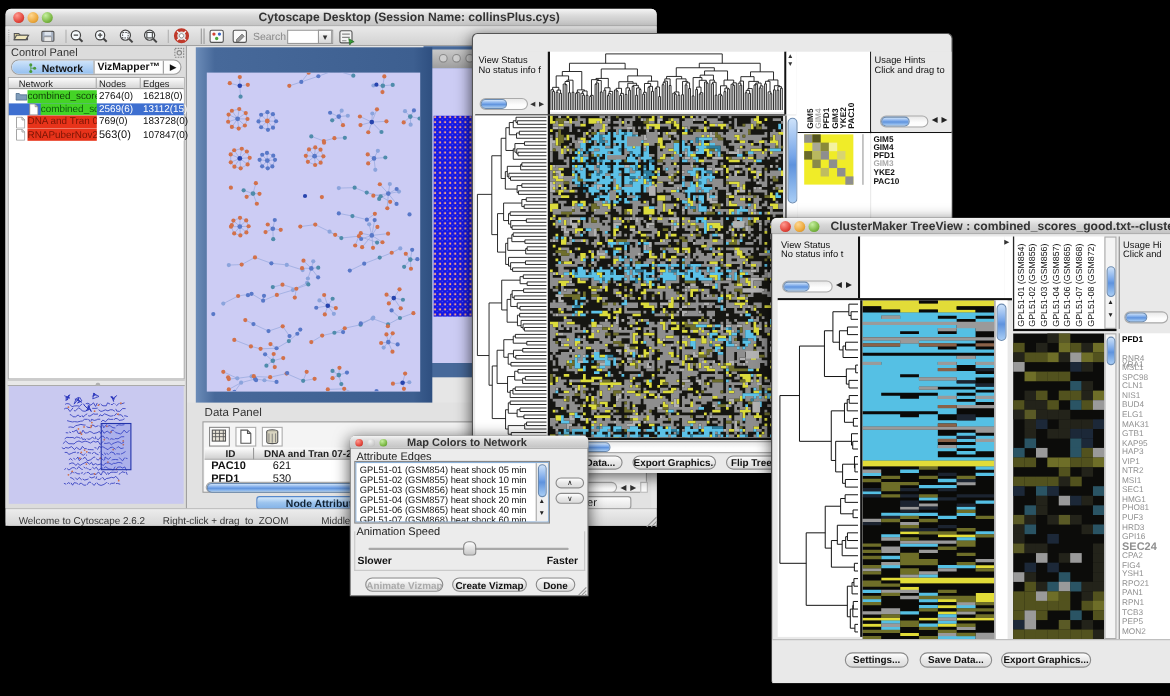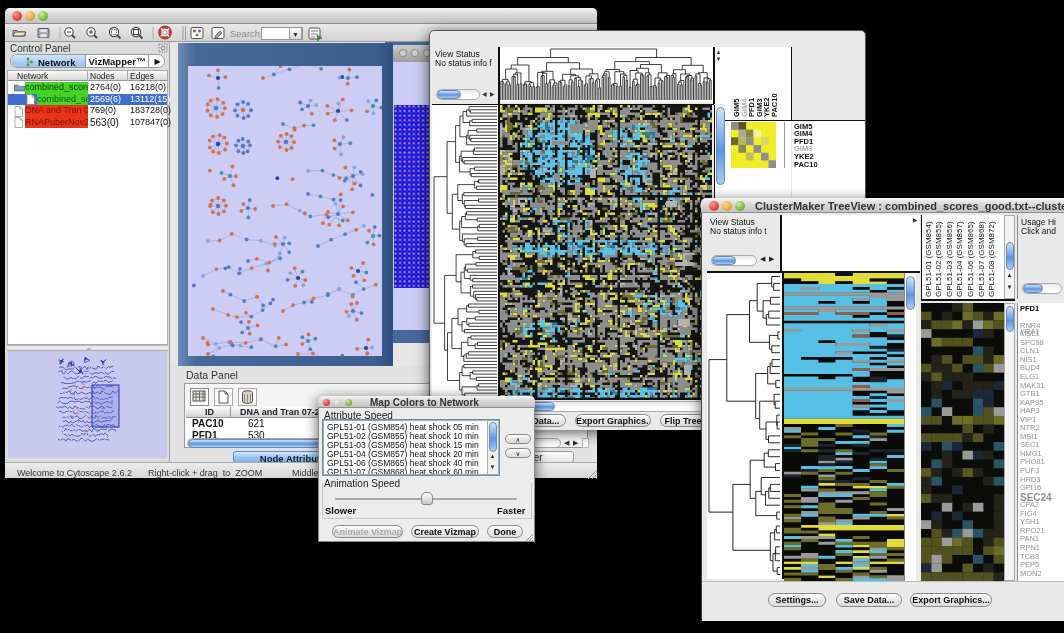--- a/index.html
+++ b/index.html
@@ -9,20 +9,21 @@
 .pill{background:linear-gradient(#fefefe,#e8e8e8 50%,#dcdcdc);border:1px solid #8a8a8a;border-radius:9px;text-align:center;color:#111;white-space:nowrap;overflow:hidden}
 .aqtrack{background:linear-gradient(#e8e8e8,#fdfdfd 60%);border:1px solid #aaa;border-radius:6px}
 .aqthumb{background:linear-gradient(#cde2fa,#76a5e8 45%,#5f93dd 55%,#a8cdf5);border:1px solid #6a8ab0;border-radius:5px}
 svg{display:block}
 </style></head><body>
 <div class="win" style="left:5px;top:8px;width:592px;height:470px;background:#e6e6e6;border-radius:5px 5px 0 0">
     <div class="tbar abs" style="left:0;top:0;width:592px;height:16px;border-radius:5px 5px 0 0">
       <div class="tl" style="left:7px;top:3px;width:10px;height:10px;background:radial-gradient(circle at 35% 30%,#ff9a90,#e2463c 60%,#b02318)"></div>
       <div class="tl" style="left:20px;top:3px;width:10px;height:10px;background:radial-gradient(circle at 35% 30%,#ffd790,#eca93e 60%,#c07d12)"></div>
       <div class="tl" style="left:33px;top:3px;width:10px;height:10px;background:radial-gradient(circle at 35% 30%,#c6f0a0,#7cb845 60%,#4e8a1e)"></div>
+      <div class="abs" style="left:230px;top:2px;font-size:11px;font-weight:bold;color:#333">Cytoscape Desktop (Session Name: collinsPlus.cys)</div>
     </div>
     <div class="abs" style="left:0;top:16px;width:592px;height:18px;background:linear-gradient(#e9e9e9,#d2d2d2);border-bottom:1px solid #9a9a9a">
       <svg class="abs" style="left:0;top:0" width="330" height="18" viewBox="0 0 330 18">
         <path d="M3 3v12" stroke="#aaa" stroke-width="1" stroke-dasharray="1 1"></path>
         <path d="M8 12V6.5h4l1.5 1.5H20V12z" fill="#d8cc98" stroke="#555" stroke-width="1"></path>
         <path d="M8 12l2-4h11l-2.5 4z" fill="#efe6bb" stroke="#555" stroke-width="1"></path>
         <rect x="33" y="4.5" width="11" height="9" rx="1" fill="#aab4c4" stroke="#555"></rect>
         <rect x="35.5" y="5" width="6" height="3" fill="#dde4ee"></rect>
         <rect x="35" y="9.5" width="7" height="4" fill="#e8e8e8" stroke="#777" stroke-width=".5"></rect>
         <path d="M55 3v12" stroke="#b0b0b0" stroke-width="1"></path>
@@ -555,20 +556,28 @@
       <svg width="67" height="73" viewBox="0 0 67 73">
         <text transform="translate(15.0,70) rotate(-90)" font-family="Liberation Sans" font-size="7.5" font-weight="bold" fill="#111">GIM5</text>
         <text transform="translate(22.5,70) rotate(-90)" font-family="Liberation Sans" font-size="7.5" font-weight="bold" fill="#aaa">GIM4</text>
         <text transform="translate(30.0,70) rotate(-90)" font-family="Liberation Sans" font-size="7.5" font-weight="bold" fill="#111">PFD1</text>
         <text transform="translate(37.5,70) rotate(-90)" font-family="Liberation Sans" font-size="7.5" font-weight="bold" fill="#111">GIM3</text>
         <text transform="translate(45.0,70) rotate(-90)" font-family="Liberation Sans" font-size="7.5" font-weight="bold" fill="#111">YKE2</text>
         <text transform="translate(52.5,70) rotate(-90)" font-family="Liberation Sans" font-size="7.5" font-weight="bold" fill="#111">PAC10</text>
       </svg>
     </div>
     <div class="abs" style="left:360.5px;top:16px;width:1.5px;height:73.5px;background:#111"></div>
+    <div class="abs" style="left:362px;top:16px;width:73px;height:72px;background:#e9e9e9">
+      <div class="abs" style="left:3px;top:2px;font-size:8.5px;color:#111">Usage Hints</div>
+      <div class="abs" style="left:3px;top:11px;font-size:8.5px;color:#111;white-space:nowrap">Click and drag to</div>
+      <div class="abs aqtrack" style="left:8px;top:58px;width:44px;height:11px"></div>
+      <div class="abs aqthumb" style="left:9px;top:59px;width:26px;height:9px"></div>
+      <span class="abs" style="left:55px;top:58px;font-size:7px;color:#222">◀</span>
+      <span class="abs" style="left:64px;top:58px;font-size:7px;color:#222">▶</span>
+    </div>
     <div class="abs" style="left:2px;top:72.5px;width:282px;height:1.5px;background:#111"></div>
     <div class="abs" style="left:293.5px;top:88.5px;width:141px;height:1.5px;background:#111"></div>
     <div class="abs" style="left:2px;top:74px;width:66px;height:293px;background:#fff">
       <svg width="65" height="293" viewBox="0 0 65 293">
         <path d="M65.0 211.8H43.2V215.0H65.0M65.0 224.5H32.5V227.7H65.0M65.0 100.3H33.5V103.5H65.0M65.0 132.2H45.7V135.4H65.0M65.0 237.3H45.5V240.5H65.0M65.0 230.9H38.9V234.1H65.0M65.0 278.7H46.7V281.9H65.0M65.0 199.0H36.5V202.2H65.0M65.0 173.6H40.7V176.8H65.0M65.0 259.6H31.8V262.7H65.0M65.0 157.6H44.0V160.8H65.0M65.0 87.6H31.8V90.8H65.0M65.0 23.9H44.8V27.1H65.0M65.0 288.2H32.8V291.4H65.0M65.0 113.1H45.2V116.2H65.0M65.0 43.0H42.4V46.2H65.0M65.0 164.0H35.4V167.2H65.0M65.0 144.9H43.7V148.1H65.0M65.0 246.8H36.4V250.0H65.0M65.0 192.7H44.7V195.9H65.0M65.0 119.4H47.2V122.6H65.0M65.0 151.3H47.2V154.5H65.0M65.0 218.2H36.9V221.3H65.0M65.0 33.4H38.9V36.6H65.0M65.0 106.7H34.5V109.9H65.0M65.0 272.3H44.3V275.5H65.0M36.4 248.4H34.3V253.2H65.0M65.0 170.4H38.2V175.2H40.7M65.0 4.8H38.3V8.0H65.0M65.0 138.5H34.0V141.7H65.0M42.4 44.6H41.3V49.4H65.0M65.0 81.2H44.5V84.4H65.0M65.0 94.0H46.5V97.1H65.0M65.0 55.7H32.1V58.9H65.0M65.0 179.9H40.4V183.1H65.0M46.7 280.3H45.0V285.0H65.0M65.0 1.6H37.1V6.4H38.3M37.1 4.8H34.6V11.1H65.0M65.0 68.5H39.3V71.7H65.0M65.0 14.3H40.1V17.5H65.0M65.0 74.8H46.4V78.0H65.0M40.1 15.9H37.6V20.7H65.0M65.0 52.5H30.6V57.3H32.1M65.0 30.3H37.8V35.0H38.9M47.2 121.0H45.9V125.8H65.0M45.5 238.9H43.1V243.6H65.0M43.2 213.4H34.8V219.8H36.9M65.0 62.1H42.4V65.3H65.0M45.7 133.8H32.2V140.1H34.0M65.0 189.5H43.5V194.3H44.7M46.5 95.5H32.3V101.9H33.5M65.0 265.9H40.7V269.1H65.0M34.3 250.0H31.8V256.4H65.0M46.4 76.4H42.4V82.8H44.5M65.0 205.4H46.9V208.6H65.0M65.0 129.0H30.3V136.9H32.2M40.7 267.5H38.1V273.9H44.3M44.0 159.2H33.6V165.6H35.4M36.5 200.6H34.6V207.0H46.9M41.3 46.2H29.2V55.7H30.6M44.8 25.5H36.1V33.4H37.8M43.7 146.5H40.8V152.9H47.2M38.9 232.5H35.9V240.5H43.1M65.0 186.3H41.7V192.7H43.5M45.0 281.9H30.0V289.8H32.8M31.8 89.2H30.3V98.7H32.3M31.8 261.2H30.1V270.7H38.1M34.5 108.3H33.3V114.7H45.2M34.8 216.6H30.0V226.1H32.5M40.4 181.5H38.4V191.1H41.7M33.3 111.5H29.6V122.6H45.9M42.4 63.7H38.1V70.1H39.3M33.6 162.4H32.3V173.6H38.2M42.4 79.6H25.8V95.5H30.3M36.1 30.3H34.6V39.8H65.0M35.9 237.3H29.4V251.6H31.8M34.6 203.8H26.0V219.8H30.0M29.2 51.0H27.4V66.9H38.1M34.6 6.4H31.0V17.5H37.6M32.3 167.2H29.0V187.9H38.4M29.6 116.2H27.7V135.4H30.3M31.0 11.1H27.9V31.8H34.6M30.1 267.5H27.6V285.0H30.0M40.8 149.7H24.1V176.8H29.0M25.8 89.2H20.3V124.2H27.7M26.0 213.4H19.9V243.6H29.4M27.9 20.7H23.6V57.3H27.4M19.9 227.7H15.5V275.5H27.6M23.6 36.6H15.1V108.3H20.3M24.1 170.4H12.6V245.2H15.5M15.1 71.7H2.0V218.2H12.6" stroke="#111" stroke-width="0.8" fill="none"></path>
       </svg>
     </div>
     <div class="abs" style="left:68px;top:74px;width:2px;height:293px;background:#111"></div>
     <div class="abs" style="left:70px;top:74px;width:213px;height:293px;overflow:hidden">
       <svg width="212" height="293" viewBox="0 0 212 293">
@@ -905,21 +914,21 @@
       <div class="pill abs" style="left:208px;top:11px;width:82px;height:14px;font-size:9px;font-weight:bold;line-height:13px">Export Graphics...</div>
     </div>
   </div>
 <div class="win" style="left:318px;top:396px;width:217px;height:146px;background:#ececec;border:1px solid #888;border-radius:5px 5px 0 0">
     <div class="tbar abs" style="left:-1px;top:-1px;width:217px;height:12px;border-radius:5px 5px 0 0">
       <div class="tl" style="left:5px;top:2.5px;width:7px;height:7px;background:radial-gradient(circle at 35% 30%,#ff9a90,#e2463c 60%,#b02318)"></div>
       <div class="tl" style="left:16px;top:2.5px;width:7px;height:7px;background:radial-gradient(circle at 35% 30%,#f2f2f2,#c8c8c8 70%,#aaa)"></div>
       <div class="tl" style="left:27px;top:2.5px;width:7px;height:7px;background:radial-gradient(circle at 35% 30%,#c6f0a0,#7cb845 60%,#4e8a1e)"></div>
       <div class="abs" style="left:52px;top:0.5px;font-size:10px;font-weight:bold;color:#333">Map Colors to Network</div>
     </div>
-    <div class="abs" style="left:5px;top:13px;font-size:10px;color:#222">Attribute Speed</div>
+    <div class="abs" style="left:5px;top:13px;font-size:10px;color:#222">Attribute Edges</div>
     <div class="abs" style="left:4px;top:23px;width:176px;height:55px;background:#fff;border:1.5px solid #8ab0d8;outline:1px solid #888;overflow:hidden">
       <div class="abs" style="left:3px;top:1px;font-size:8.5px;color:#111;white-space:nowrap">GPL51-01 (GSM854) heat shock 05 min</div>
       <div class="abs" style="left:3px;top:10px;font-size:8.5px;color:#111;white-space:nowrap">GPL51-02 (GSM855) heat shock 10 min</div>
       <div class="abs" style="left:3px;top:19px;font-size:8.5px;color:#111;white-space:nowrap">GPL51-03 (GSM856) heat shock 15 min</div>
       <div class="abs" style="left:3px;top:28px;font-size:8.5px;color:#111;white-space:nowrap">GPL51-04 (GSM857) heat shock 20 min</div>
       <div class="abs" style="left:3px;top:37px;font-size:8.5px;color:#111;white-space:nowrap">GPL51-06 (GSM865) heat shock 40 min</div>
       <div class="abs" style="left:3px;top:46px;font-size:8.5px;color:#111;white-space:nowrap">GPL51-07 (GSM868) heat shock 60 min</div>
       <div class="abs" style="left:163px;top:0;width:11px;height:53px;background:#f0f0f0;border-left:1px solid #aaa">
         <div class="aqthumb abs" style="left:1px;top:1px;width:8px;height:30px;border-radius:4px"></div>
         <span class="abs" style="left:1.5px;top:32px;font-size:6px;color:#222">▲</span>

